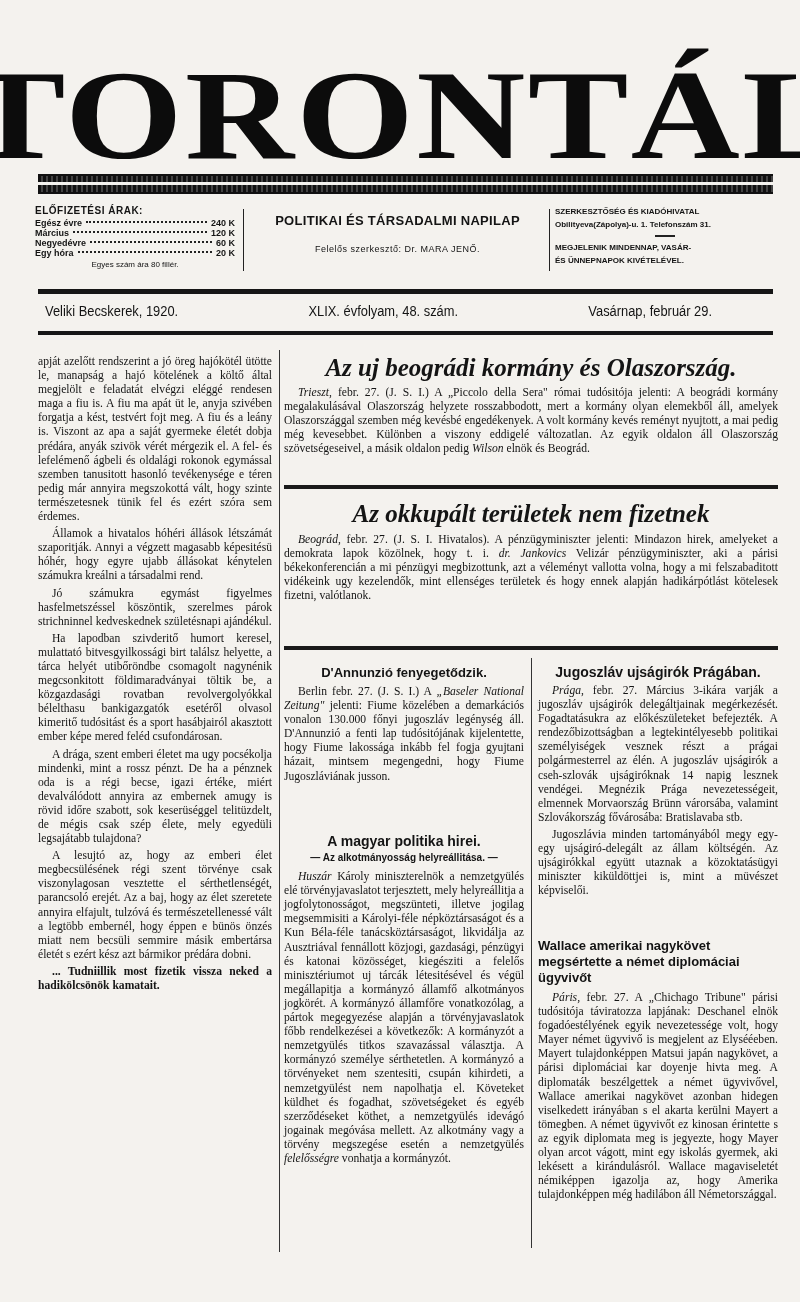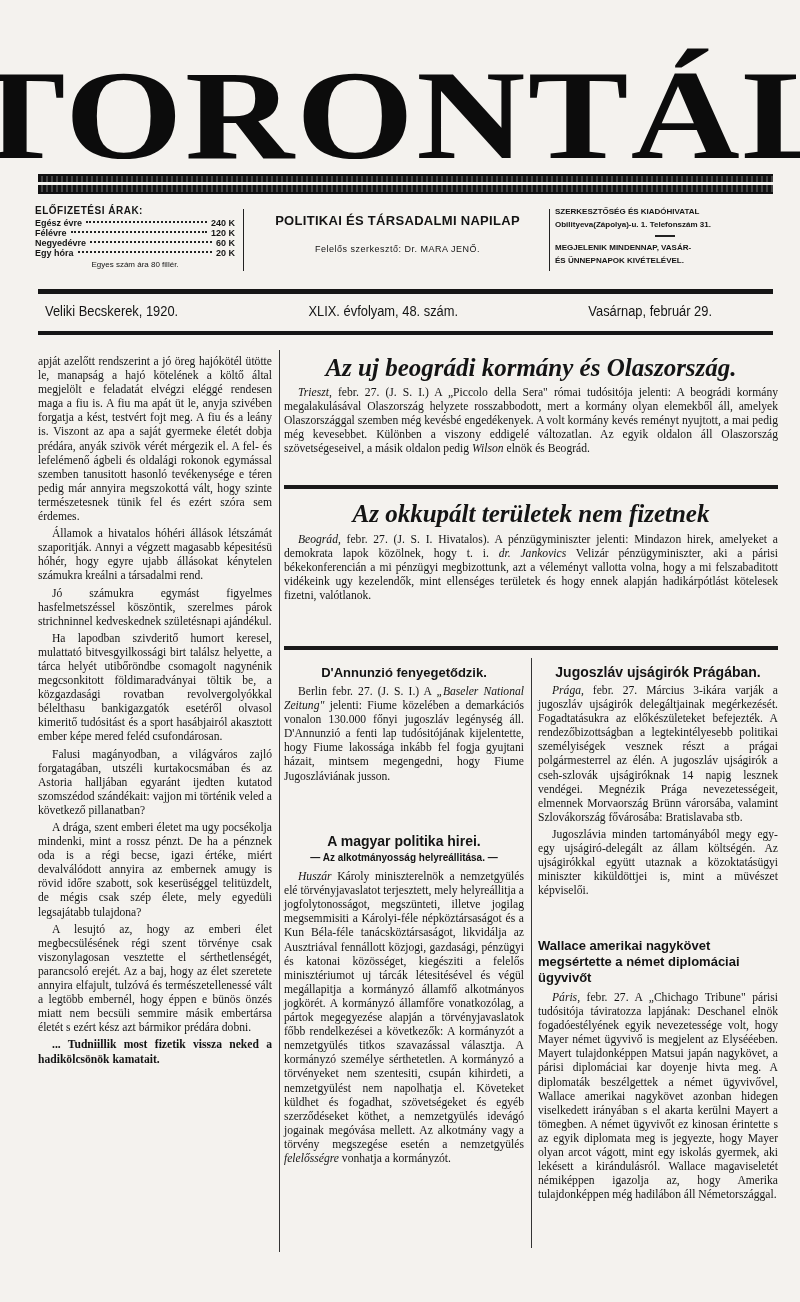--- a/index.html
+++ b/index.html
@@ -98,21 +98,21 @@
 
   <div class="info">
     <div class="prices">
       <div class="ph">ELŐFIZETÉSI ÁRAK:</div>
       <div class="row">
           <span class="lbl">Egész évre</span>
           <span class="dots"></span>
           <span class="val">240 K</span>
         </div>
       <div class="row">
-          <span class="lbl">Félévre</span>
+          <span class="lbl">Március</span>
           <span class="dots"></span>
           <span class="val">120 K</span>
         </div>
       <div class="row">
           <span class="lbl">Negyedévre</span>
           <span class="dots"></span>
           <span class="val">60 K</span>
         </div>
       <div class="row">
           <span class="lbl">Egy hóra</span>
@@ -142,21 +142,20 @@
     <span>XLIX. évfolyam, 48. szám.</span>
     <span>Vasárnap, február 29.</span>
   </div>
   <div class="rule-thick" style="top:331px;height:4px"></div>
 
   <div class="col" style="left:38px;top:355px;width:234px;">
     <p class="noind">apját azelőtt rendszerint a jó öreg hajókötél ütötte le, manapság a hajó kötelének a költő által megjelölt e feladatát elvégzi eléggé rendesen maga a fiu is. A fiu ma apát üt le, anyja szivében forgatja a kést, testvért fojt meg. A fiu és a leány is. Viszont az apa a saját gyermeke életét dobja prédára, anyák szivök vérét mérgezik el. A fel- és lefelémenő ágbeli és oldalági rokonok egymással szemben tanusitott hasonló tevékenysége e téren pedig már annyira megszokottá vált, hogy szinte természetesnek tünik fel és ezért szóra sem érdemes.</p>
     <p>Államok a hivatalos hóhéri állások létszámát szaporitják. Annyi a végzett magasabb képesitésü hóhér, hogy egyre ujabb állásokat kénytelen számukra kreálni a társadalmi rend.</p>
     <p>Jó számukra egymást figyelmes hasfelmetszéssel köszöntik, szerelmes párok strichninnel kedveskednek születésnapi ajándékul.</p>
     <p>Ha lapodban szivderitő humort keresel, mulattató bitvesgyilkossági birt találsz helyette, a tárca helyét utibőröndbe csomagolt nagynénik megcsonkitott földimaradványai töltik be, a közgazdasági rovatban revolvergolyókkal bélelthasu bankigazgatók esetéről olvasol kimeritő tudósitást és a sport hasábjairól akasztott ember képe mered feléd csufondárosan.</p>
-    <p>Falusi magányodban, a világváros zajló forgatagában, utszéli kurtakocsmában és az Astoria halljában egyaránt ijedten kutatod szomszédod szándékait: vajjon mi történik veled a következő pillanatban?</p>
     <p>A drága, szent emberi életet ma ugy pocsékolja mindenki, mint a rossz pénzt. De ha a pénznek oda is a régi becse, igazi értéke, miért devalválódott annyira az embernek amugy is rövid időre szabott, sok keserüséggel telitüzdelt, de mégis csak szép élete, mely egyedüli legsajátabb tulajdona?</p>
     <p>A lesujtó az, hogy az emberi élet megbecsülésének régi szent törvénye csak viszonylagosan vesztette el sérthetlenségét, parancsoló erejét. Az a baj, hogy az élet szeretete annyira elfajult, tulzóvá és természetellenessé vált a legtöbb embernél, hogy éppen e bünös önzés miatt nem becsüli semmire másik embertársa életét s ezért kész azt bármikor prédára dobni.</p>
     <p class="boldish">... Tudniillik most fizetik vissza neked a hadikölcsönök kamatait.</p>
   </div>
   <div class="colrule" style="left:279px;top:350px;height:902px"></div>
 
   <div class="col" style="left:284px;top:352px;width:494px;">
     <div class="h-ital" style="font-size:25px;line-height:32px;margin-bottom:2px;">Az uj beográdi kormány és Olaszország.</div>
     <p><i>Trieszt</i><span>, febr. 27. (J. S. I.) A „Piccolo della Sera" római tudósitója jelenti: A beográdi kormány megalakulásával Olaszország helyzete rosszabbodott, mert a kormány olyan elemekből áll, amelyek Olaszországgal szemben még kevésbé engedékenyek. A volt kormány kevés reményt nyujtott, a mai pedig még kevesebbet. Különben a viszony eddigelé változatlan. Az egyik oldalon áll Olaszország szövetségeseivel, a másik oldalon pedig </span><i>Wilson</i><span> elnök és Beográd.</span></p>
   </div>

